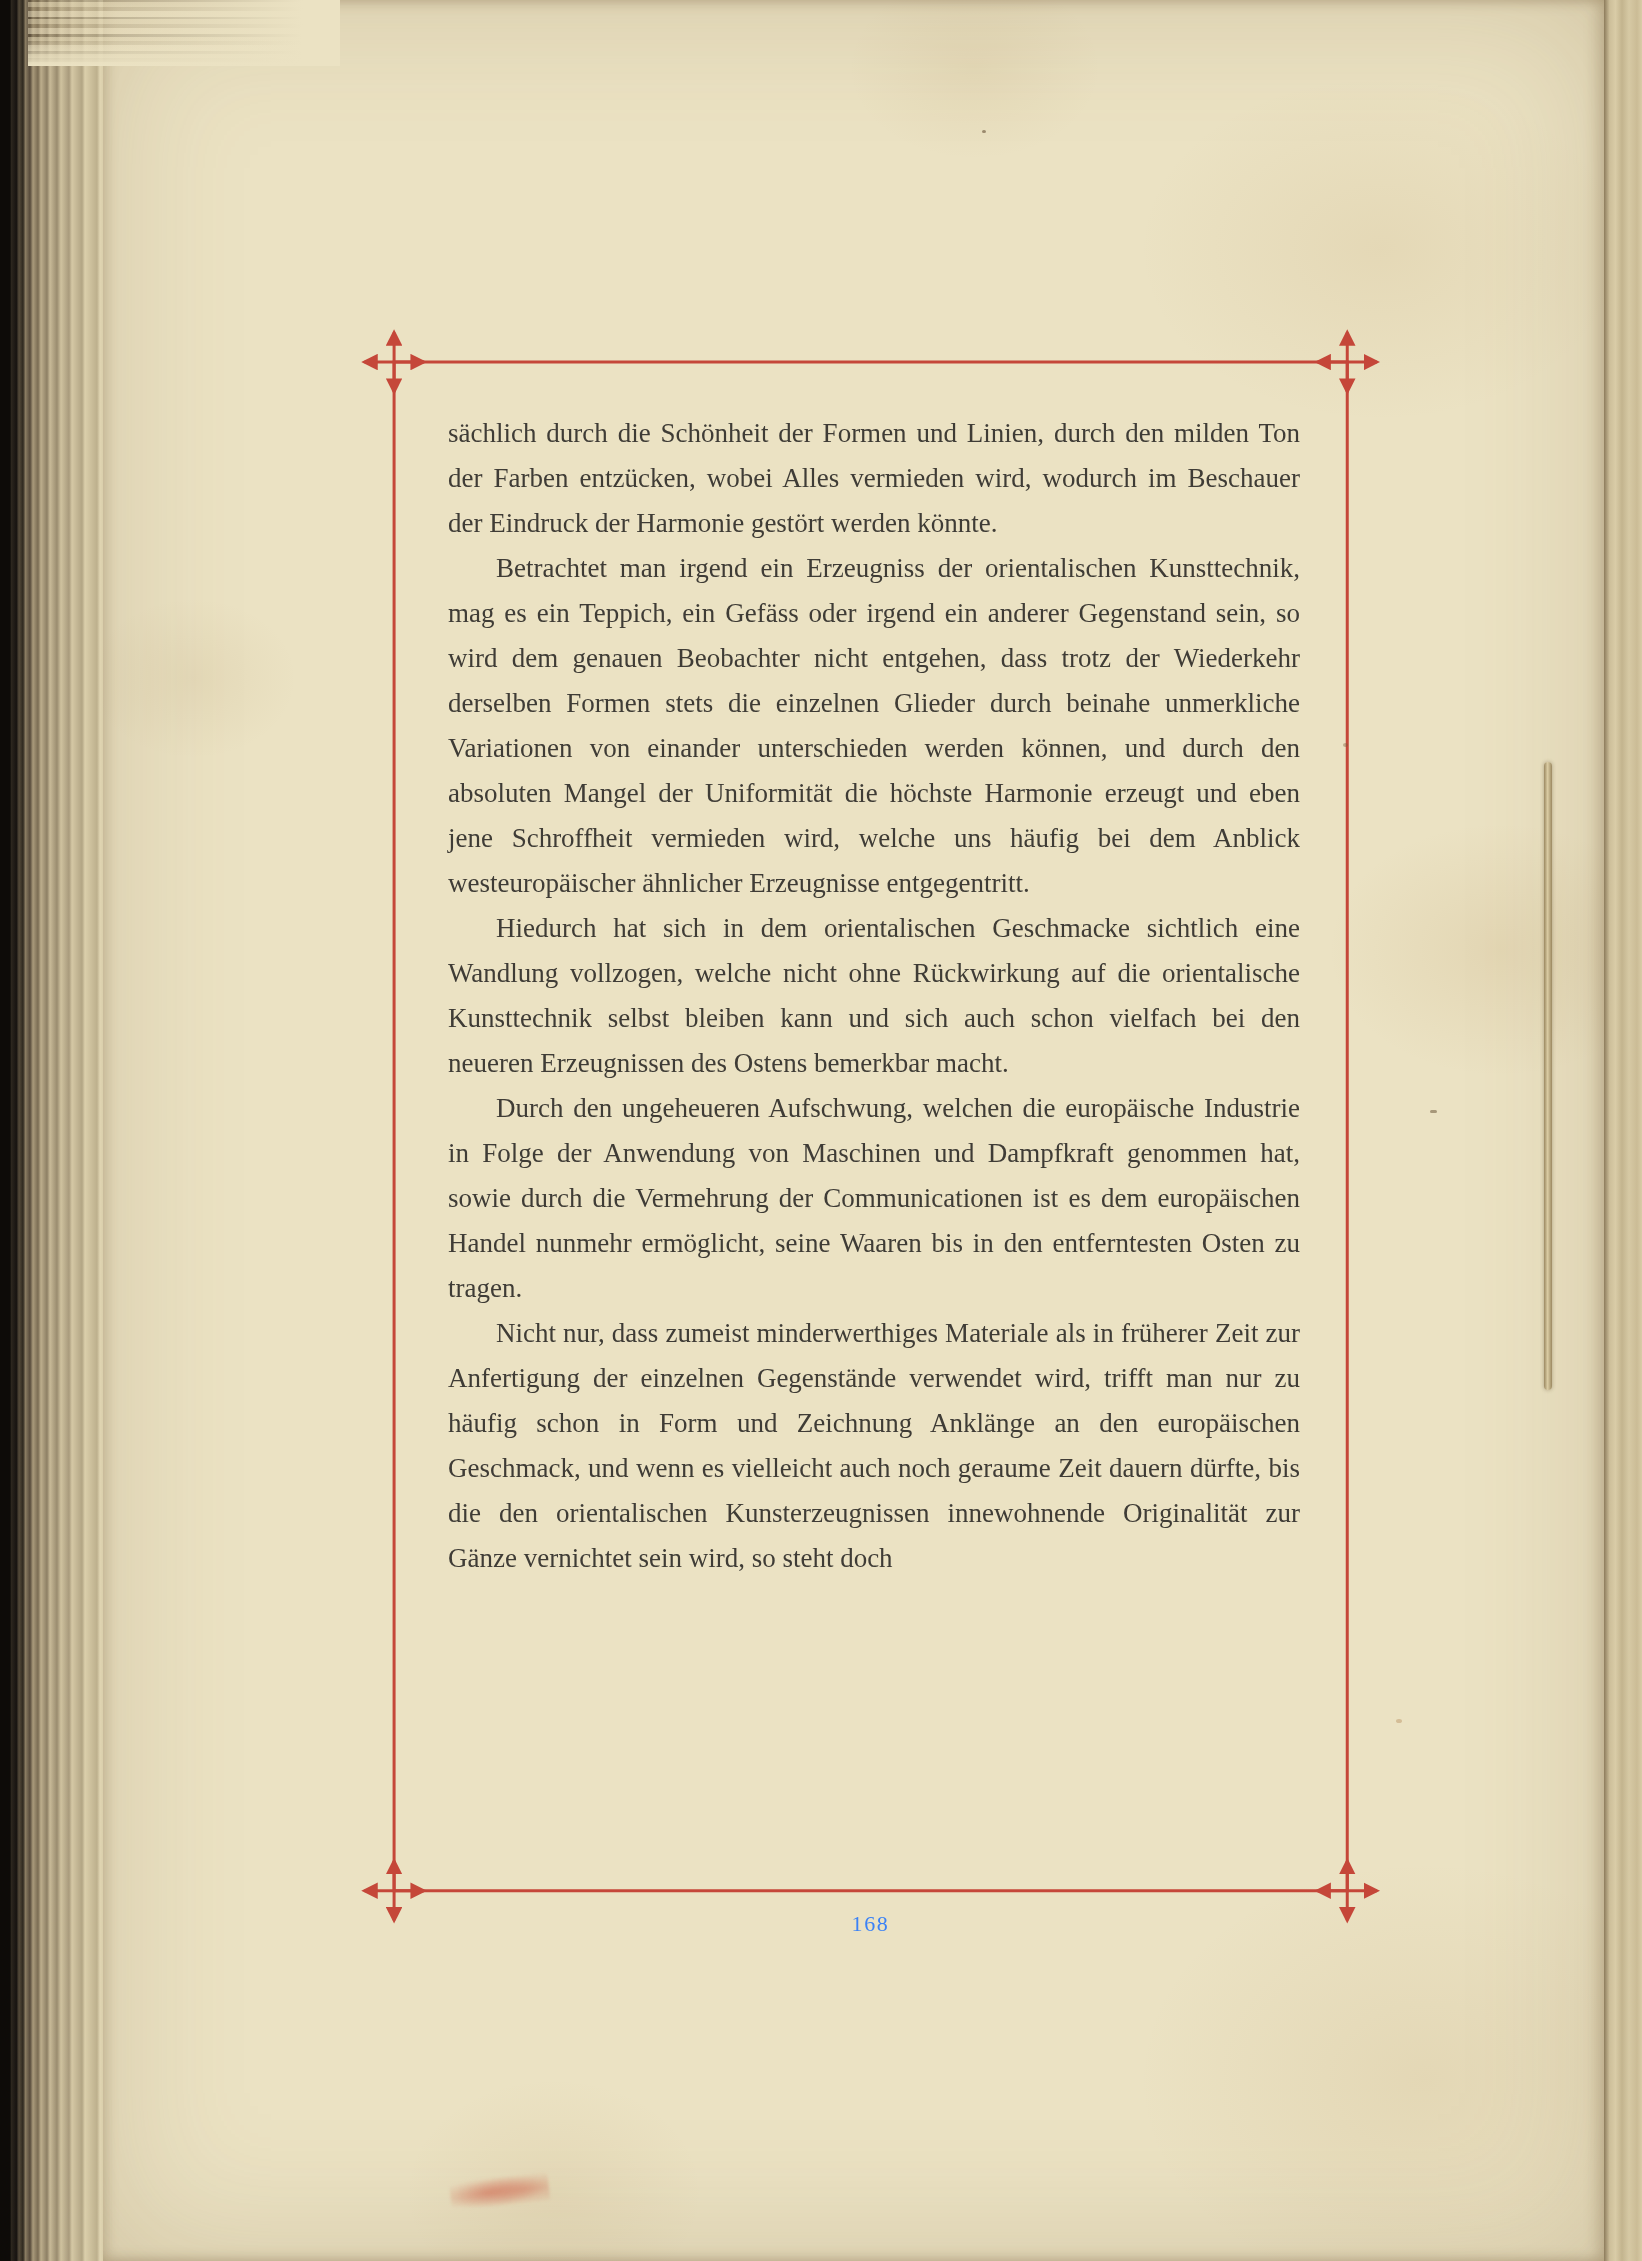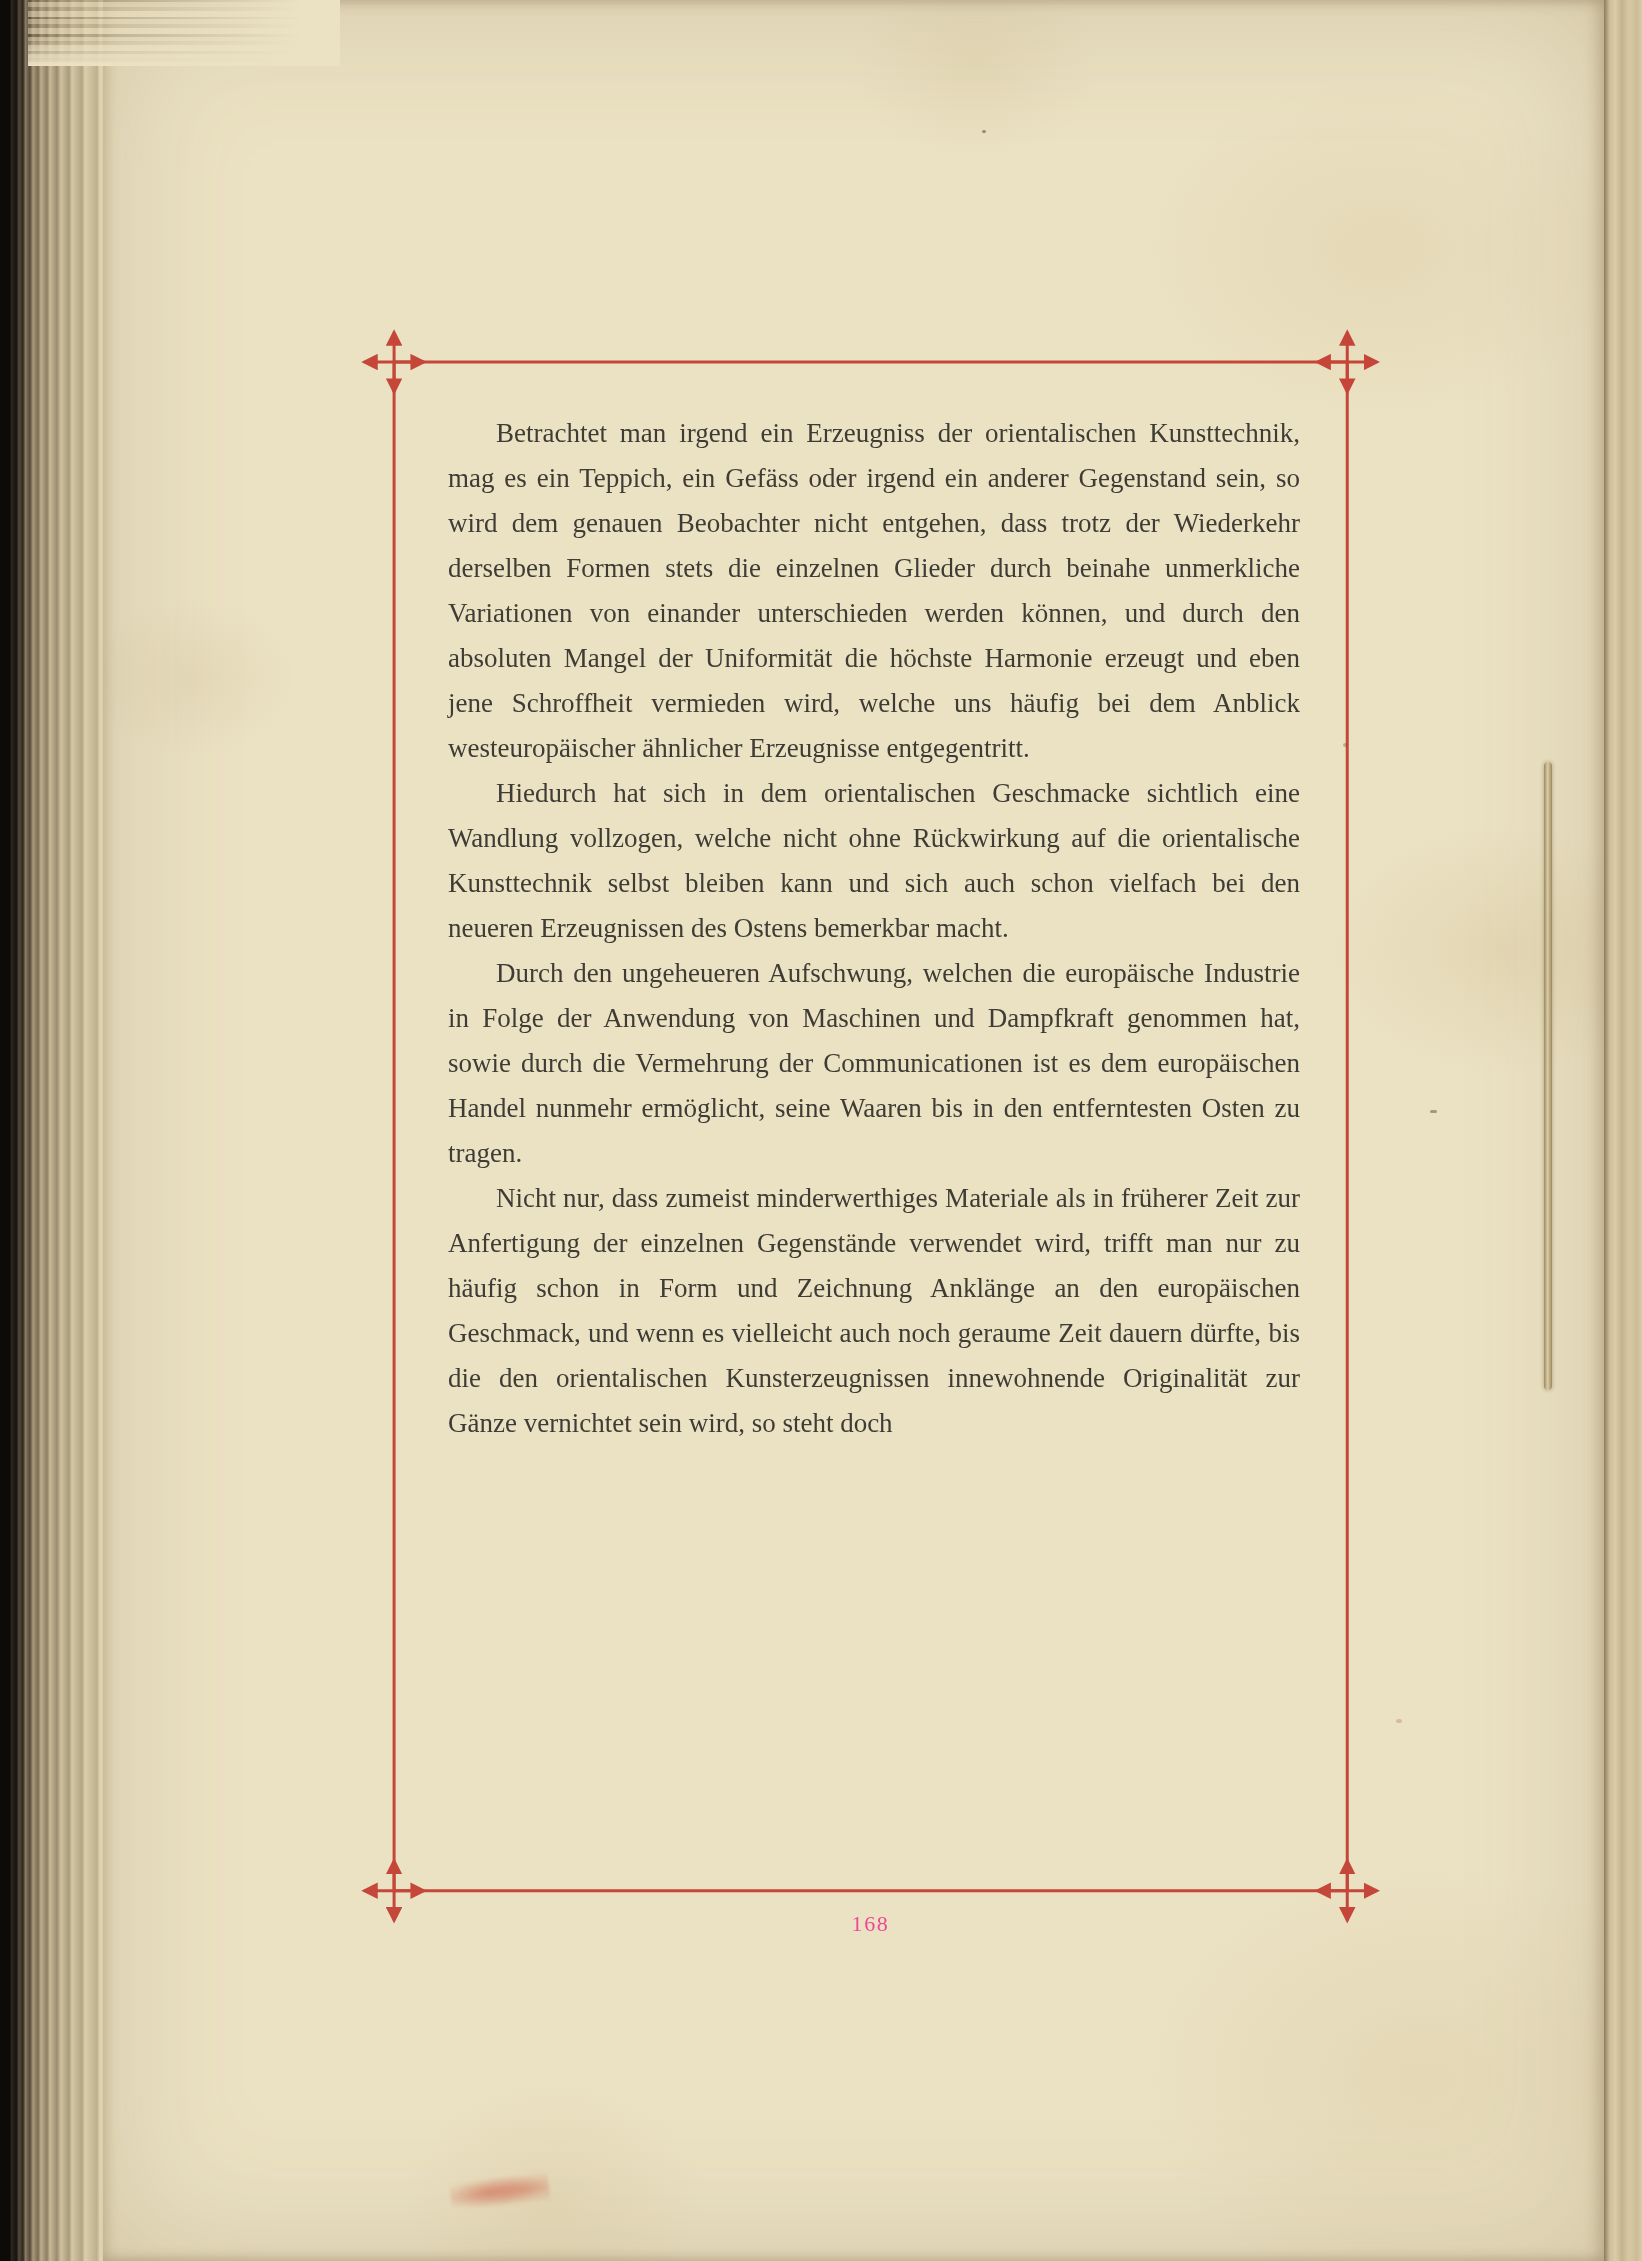--- a/index.html
+++ b/index.html
@@ -79,21 +79,21 @@
     font-size:27px; line-height:45px;
     text-align:justify;
     text-rendering:optimizeLegibility;
   }
   .text-block p { margin:0; text-indent:48px; }
   .text-block p.continuation { text-indent:0; }
 
   .page-number {
     position:absolute; left:394px; top:1911px; width:953px;
     text-align:center; font-size:22px; letter-spacing:1.6px;
-    color:#ec4899;
+    color:#3b82f6;
   }
 
   .bookmark-ribbon {
     position:absolute; left:1544px; top:762px; width:8.2px; height:628px;
     background:linear-gradient(90deg,#8f7b52,#d9caa0 45%,#8f7b52);
     border-radius:4.1px; opacity:.85;
     box-shadow:0 0 4.1px rgba(90,70,40,.45);
   }
 
   .ink-bleed-mark {
@@ -135,20 +135,21 @@
 
     <line x1="444" y1="2303" x2="516" y2="2303" marker-start="url(#arrow)" marker-end="url(#arrow)"></line>
     <line x1="480" y1="2267" x2="480" y2="2339" marker-start="url(#arrow)" marker-end="url(#arrow)"></line>
 
     <line x1="1605" y1="2303" x2="1677" y2="2303" marker-start="url(#arrow)" marker-end="url(#arrow)"></line>
     <line x1="1641" y1="2267" x2="1641" y2="2339" marker-start="url(#arrow)" marker-end="url(#arrow)"></line>
   </g>
 </svg>
 
 <div class="text-block">
+  <p class="continuation">sächlich durch die Schönheit der Formen und Linien, durch den milden Ton der Farben entzücken, wobei Alles vermieden wird, wodurch im Beschauer der Eindruck der Harmonie gestört werden könnte.</p>
   <p>Betrachtet man irgend ein Erzeugniss der orientalischen Kunsttechnik, mag es ein Teppich, ein Gefäss oder irgend ein anderer Gegenstand sein, so wird dem genauen Beobachter nicht entgehen, dass trotz der Wiederkehr derselben Formen stets die einzelnen Glieder durch beinahe unmerkliche Variationen von einander unterschieden werden können, und durch den absoluten Mangel der Uniformität die höchste Harmonie erzeugt und eben jene Schroffheit vermieden wird, welche uns häufig bei dem Anblick westeuropäischer ähnlicher Erzeugnisse entgegentritt.</p>
   <p>Hiedurch hat sich in dem orientalischen Geschmacke sichtlich eine Wandlung vollzogen, welche nicht ohne Rückwirkung auf die orientalische Kunsttechnik selbst bleiben kann und sich auch schon vielfach bei den neueren Erzeugnissen des Ostens bemerkbar macht.</p>
   <p>Durch den ungeheueren Aufschwung, welchen die europäische Industrie in Folge der Anwendung von Maschinen und Dampfkraft genommen hat, sowie durch die Vermehrung der Communicationen ist es dem europäischen Handel nunmehr ermöglicht, seine Waaren bis in den entferntesten Osten zu tragen.</p>
   <p>Nicht nur, dass zumeist minderwerthiges Materiale als in früherer Zeit zur Anfertigung der einzelnen Gegenstände verwendet wird, trifft man nur zu häufig schon in Form und Zeichnung Anklänge an den europäischen Geschmack, und wenn es vielleicht auch noch geraume Zeit dauern dürfte, bis die den orientalischen Kunsterzeugnissen innewohnende Originalität zur Gänze vernichtet sein wird, so steht doch</p>
 </div>
 
 <div class="page-number">168</div>
 
 <div class="bookmark-ribbon"></div>
 <div class="ink-bleed-mark"></div>

